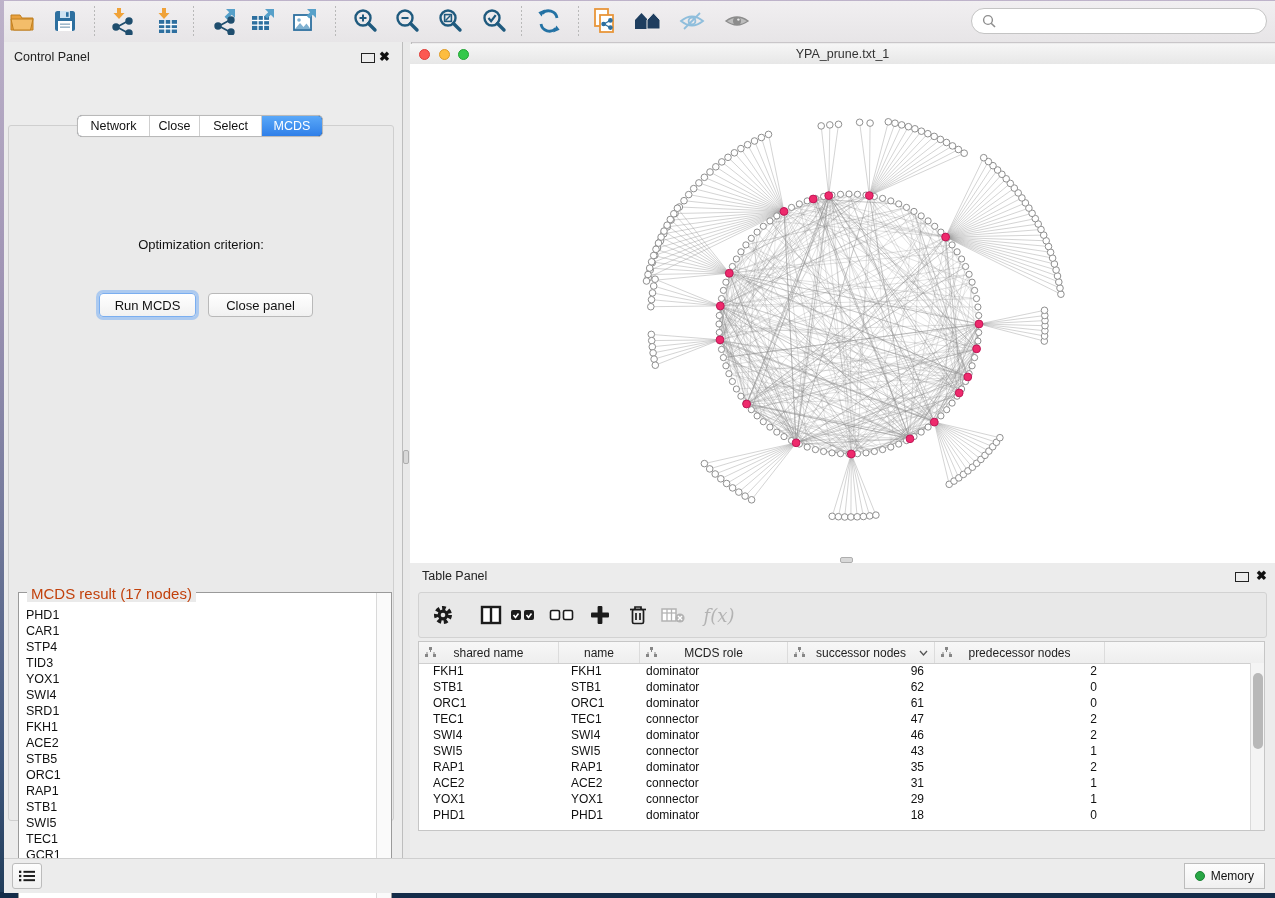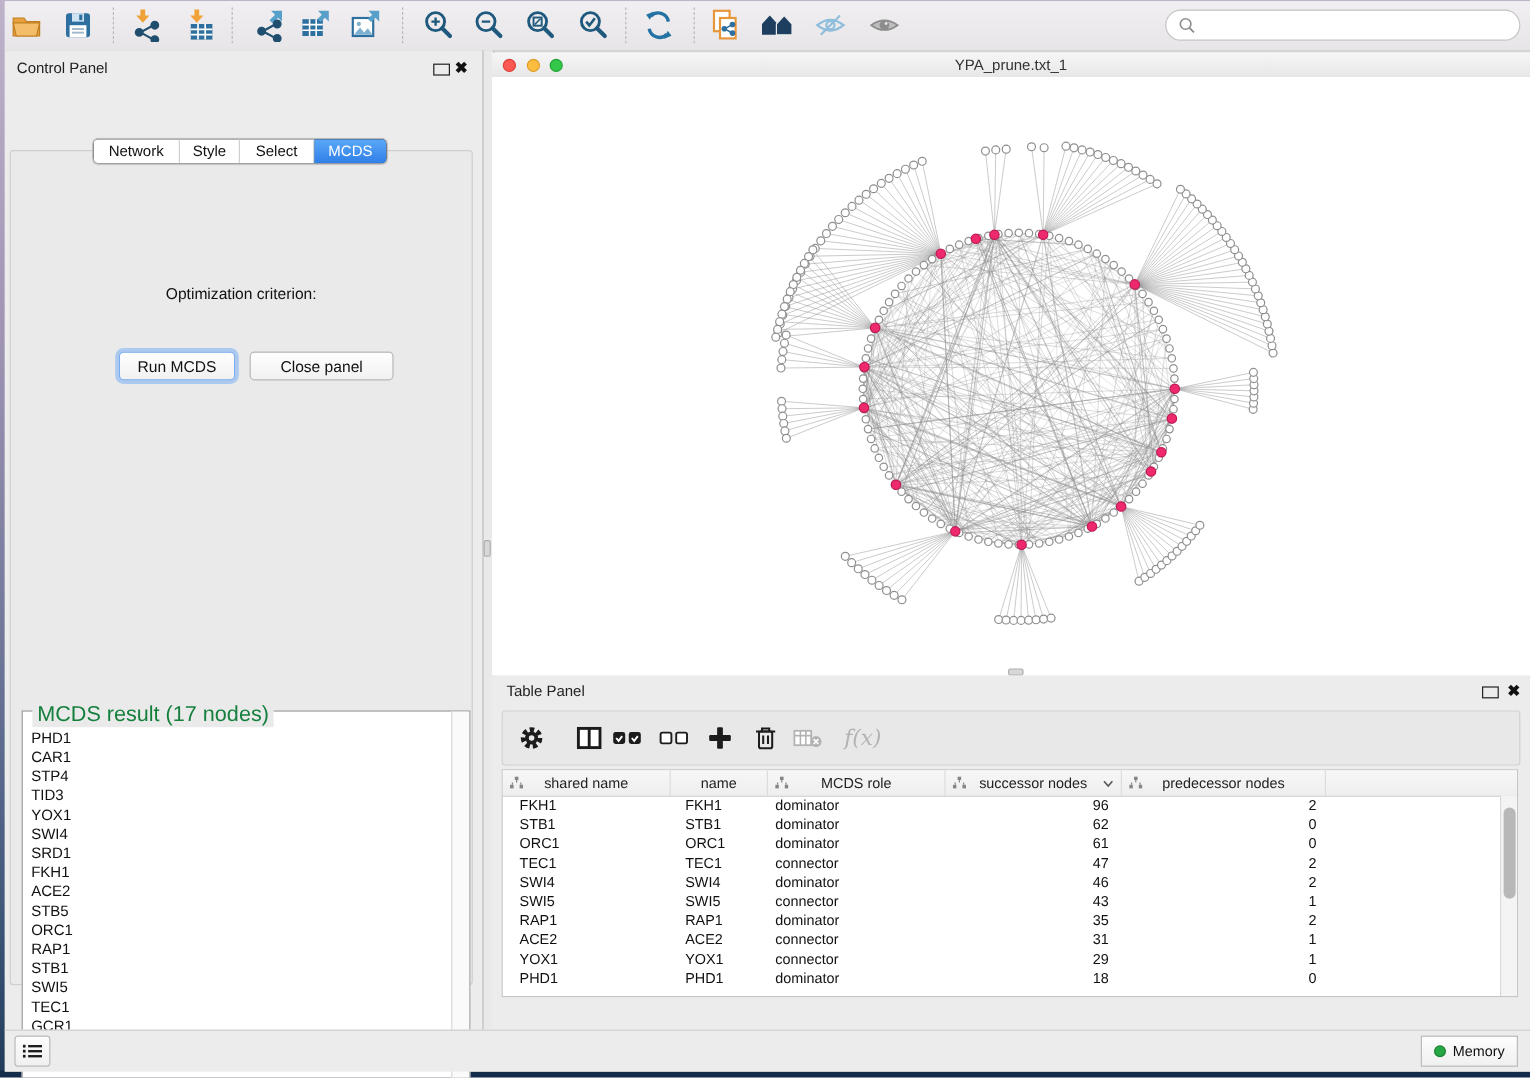--- a/index.html
+++ b/index.html
@@ -41,23 +41,23 @@
     border-radius:4px;display:flex;align-items:center;box-sizing:border-box;cursor:default;}
   .dropdown .dd-text{flex:1;font-size:13px;padding-left:10px;color:#111;white-space:nowrap;}
   .dd-stepper{width:20px;height:22px;border-radius:3px;background:linear-gradient(#6fb1f8,#2e7bea);
     display:flex;flex-direction:column;align-items:center;justify-content:center;gap:2px;margin-right:0px;}
   .dd-stepper i{width:0;height:0;border-left:4px solid transparent;border-right:4px solid transparent;}
   .dd-up{border-bottom:4px solid #fff;}
   .dd-down{border-top:4px solid #fff;}
   .pbtn{position:absolute;height:24px;background:linear-gradient(#ffffff,#f1f1f1);border:1px solid #b9b9b9;
     border-radius:4px;font-size:13px;color:#111;cursor:default;}
   .run-btn{left:90px;top:167px;width:97px;border-color:#7aaef0;box-shadow:0 0 0 3px rgba(110,170,245,.5);}
-  .closep-btn{left:199px;top:167px;width:120px;}
+  .closep-btn{left:199px;top:167px;width:105px;}
   .result-group{position:absolute;left:9px;top:466px;width:372px;height:371px;border:1px solid #9a9a9a;background:#fff;}
-  .result-title{position:absolute;left:8px;top:-8px;background:#eaeaea;padding:0 4px;font-size:18px;color:#15803d;}
+  .result-title{position:absolute;left:8px;top:-8px;background:#eaeaea;padding:0 4px;font-size:15px;color:#c2410c;}
   .mcds-list{position:absolute;left:0;top:6px;right:14px;bottom:0;overflow:hidden;padding:8px 0 0 7px;}
   .mcds-item{font-size:12.5px;line-height:16px;color:#111;}
   .vscroll-track{position:absolute;right:0;top:0;bottom:0;width:14px;background:#fafafa;border-left:1px solid #d9d9d9;}
 
   
   .v-divider{position:absolute;left:398px;top:41px;width:8px;bottom:34px;background:#e9e9e9;
     border-left:1px solid #bdbdbd;border-right:1px solid #bdbdbd;}
   .v-handle{position:absolute;left:0px;top:408px;width:6px;height:14px;background:#d8d8d8;border:1px solid #aeaeae;border-radius:2px;box-sizing:border-box;}
   .h-divider{position:absolute;left:406px;top:559px;right:0;height:3px;background:#fff;}
   .h-handle{position:absolute;left:430px;top:-3px;width:13px;height:6px;background:#d8d8d8;border:1px solid #aeaeae;border-radius:2px;box-sizing:border-box;}
@@ -305,21 +305,21 @@
               <div class="mcds-item">SWI5</div>
               <div class="mcds-item">TEC1</div>
               <div class="mcds-item">GCR1</div>
             </div>
         <div class="vscroll-track"></div>
       </div>
     </div>
 
     <div class="seg cp-tabs">
       <button class="segbtn w1">Network</button>
-      <button class="segbtn w2">Style</button>
+      <button class="segbtn w2">Close</button>
       <button class="segbtn w3">Select</button>
       <button class="segbtn active">MCDS</button>
     </div>
   </div>
 
   <div class="v-divider">
         <div class="v-handle"></div>
       </div>
 
   <div class="net-titlebar">

